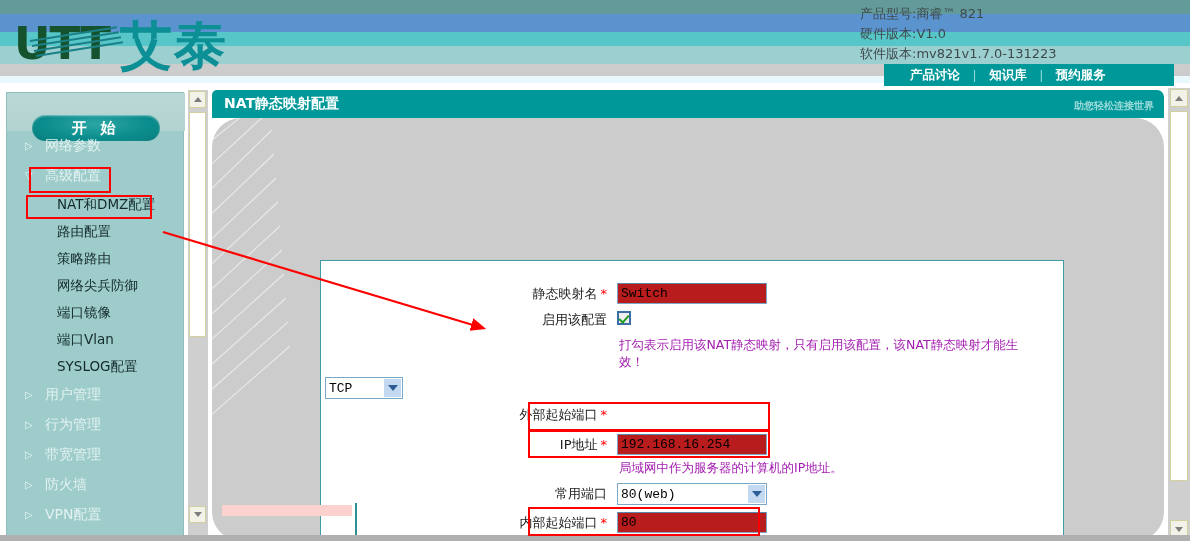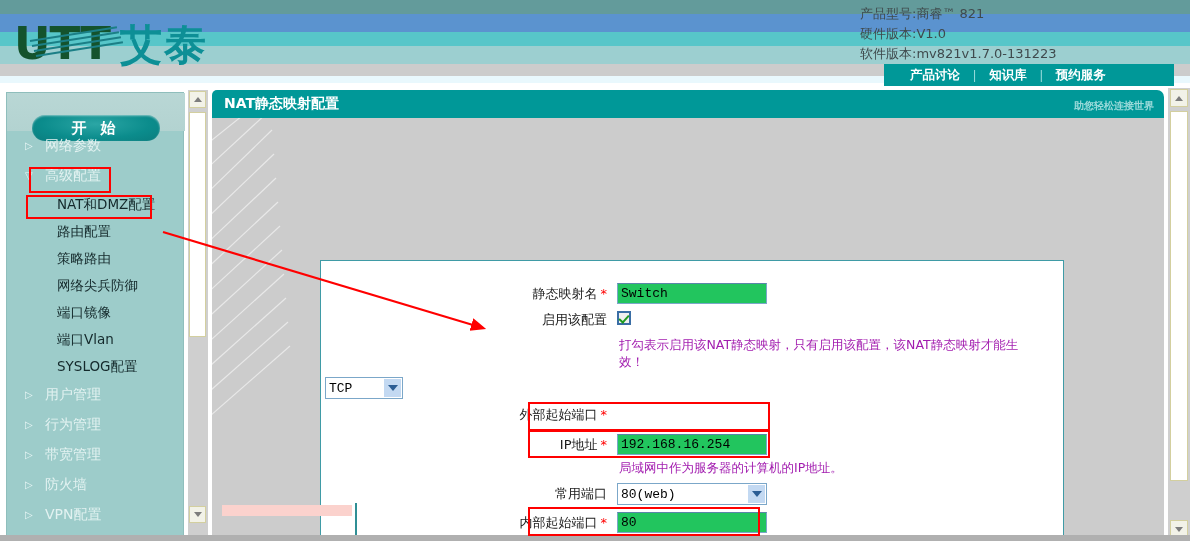--- a/index.html
+++ b/index.html
@@ -41,21 +41,21 @@
     position: absolute; left: 0; top: 0;
     font-size: 45px; font-weight: bold;
     color: #14532d;
     letter-spacing: -1px;
     line-height: 52px;
     white-space: nowrap;
     font-family: "DejaVu Sans", sans-serif;
   }
   #logo .logo-cn {
     position: absolute; left: 106px; top: 2px;
-    font-size: 42px; font-weight: bold;
+    font-size: 52px; font-weight: bold;
     color: #0d8f96; line-height: 50px;
     letter-spacing: 2px;
     white-space: nowrap;
     font-family: "DejaVu Sans", sans-serif;
   }
   #logo .streak {
     position: absolute;
     height: 2px;
     background: #1b7f86;
     transform-origin: left center;
@@ -109,21 +109,21 @@
     background: linear-gradient(to bottom, #b9d7d5 0%, #b3d3d1 100%);
     display: flex; align-items: center; justify-content: center;
   }
   #start-pill {
     width: 128px; height: 26px;
     background: radial-gradient(ellipse at 50% 35%, #2ba6a5 0%, #0b8c8c 60%, #0a7d7e 100%);
     border-radius: 13px;
     display: flex; align-items: center; justify-content: center;
     color: #ffffff; font-size: 15px; font-weight: bold;
     letter-spacing: 5px;
-    font-family: Liberation Sans, sans-serif;
+    font-family: Liberation Serif, serif;
     box-shadow: inset 0 1px 2px rgba(255,255,255,0.5);
     margin-top: 32px;
   }
   #menu { position: absolute; left: 0; top: 38px; width: 178px; }
   .menu-group {
     display: flex; align-items: center;
     height: 30px; padding-left: 18px;
     cursor: pointer;
   }
   .menu-group .tri {
@@ -206,20 +206,21 @@
     position: absolute; right: 10px; top: 9px;
     color: #b6e6e6; font-size: 10px; font-weight: bold;
     font-family: "DejaVu Sans", sans-serif;
     white-space: nowrap;
     opacity: 0.85;
   }
   #gray-area {
     position: absolute; left: 4px; top: 30px;
     width: 952px; height: 423px;
     background: #cccccc;
+    border-radius: 29px;
   }
   #white-panel {
     position: absolute; left: 108px; top: 142px;
     width: 744px; height: 383px;
     background: #ffffff;
     border: 1px solid #3f9ba6;
     border-bottom: none;
   }
 
   
@@ -239,21 +240,21 @@
   .req { color: #ff0000; font-size: 13px; padding-left: 3px; }
   .fctl { padding-left: 4px; }
   input.txt {
     border: 1px solid #7ba7c9;
     border-top-color: #5a86a8;
     height: 21px;
     font-size: 13px;
     font-family: "Liberation Mono", "DejaVu Sans Mono", monospace;
     padding: 0 3px;
     color: #000;
-    background: #22c55e;
+    background: #b91c1c;
     outline: none;
   }
   .w150 { width: 150px; }
   select.sel {
     border: 1px solid #7ba7c9;
     height: 22px;
     font-size: 13px;
     font-family: "Liberation Mono", "DejaVu Sans Mono", monospace;
     background: #ffffff;
     color: #000;

